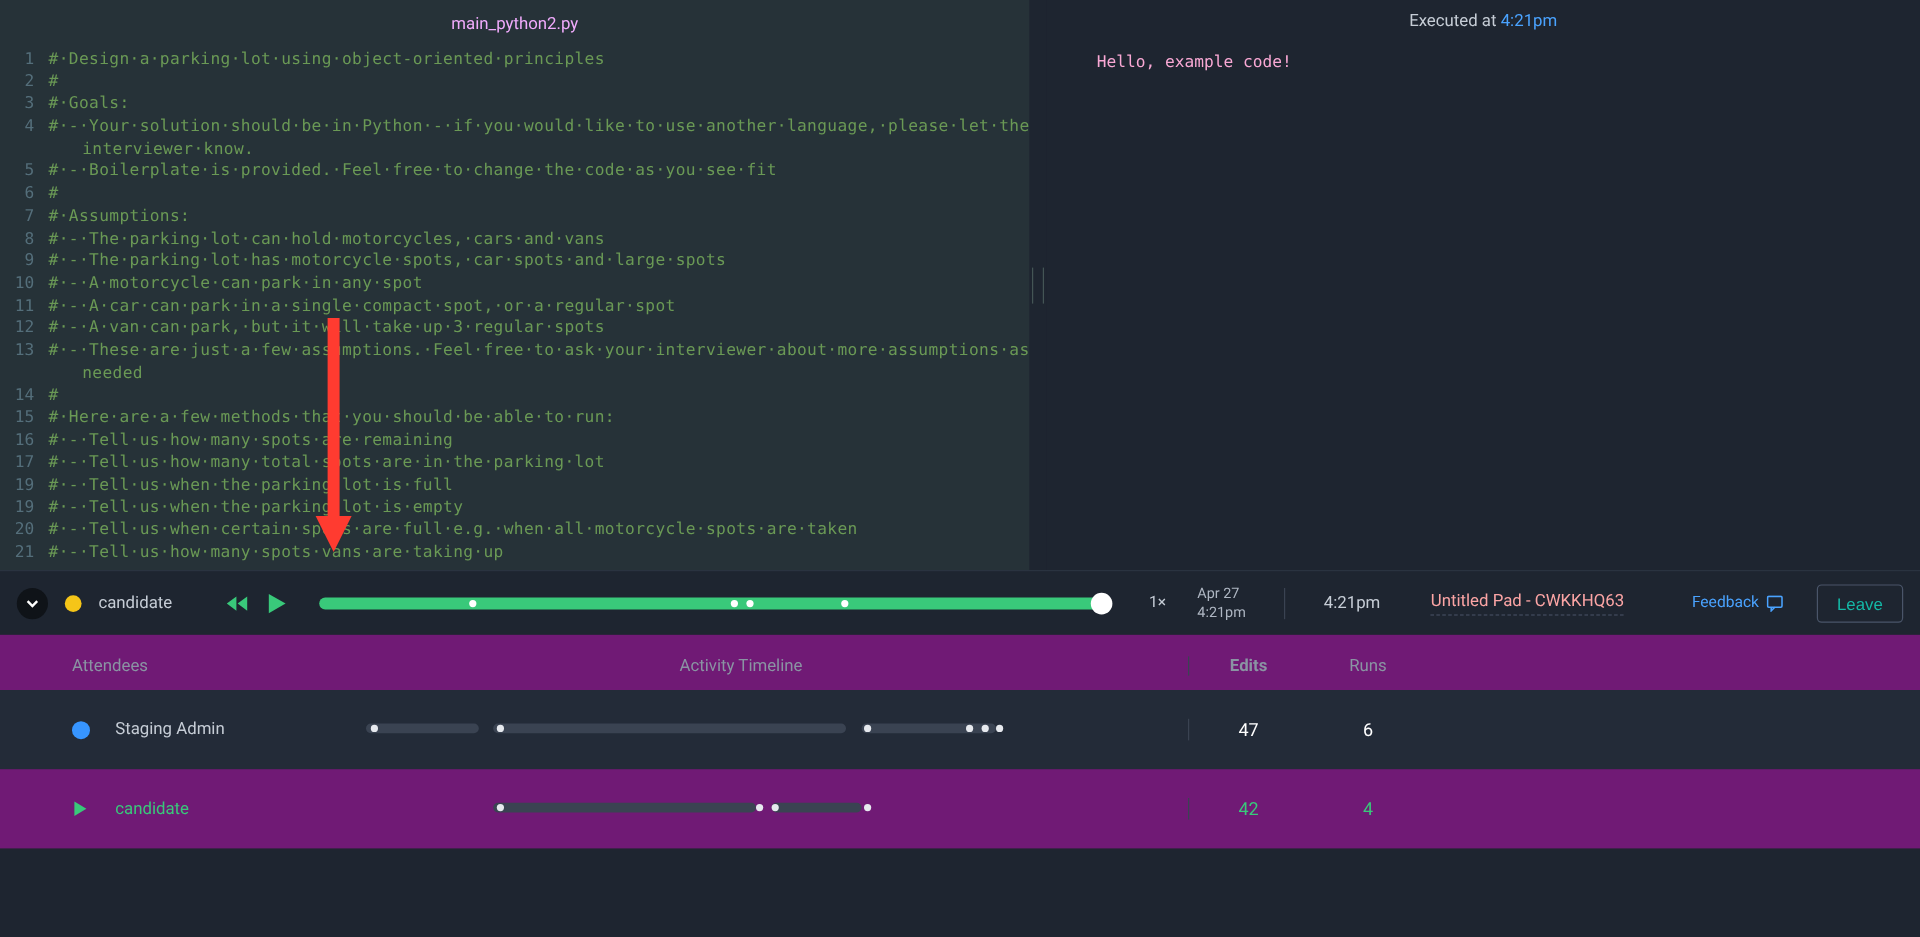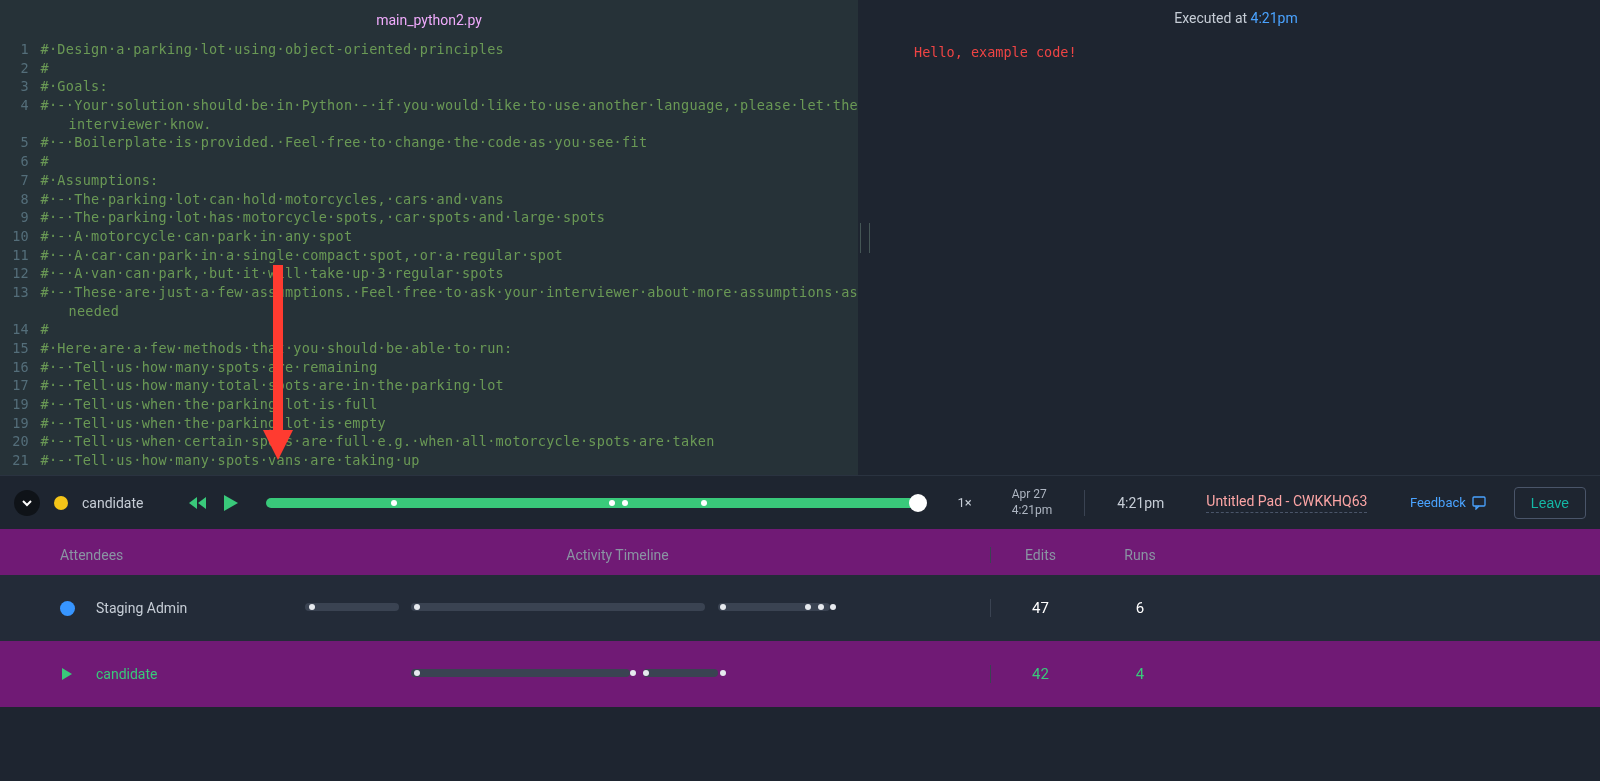--- a/index.html
+++ b/index.html
@@ -37,21 +37,21 @@
   font-size: 14px;
 }
 .output-tabs .tab.active {
   color: #fff;
   border-bottom: 2px solid #fff;
 }
 .exec-line { text-align: center; color: #c6cdd6; margin-bottom: 16px; font-size: 14px; }
 .exec-line .time { color: #4aa3ff; }
 .mono-out { font-family: "Menlo","Consolas",monospace; font-size: 13.5px; line-height: 1.6; padding-left: 18px; }
 .mono-out .bold { color: #fff; font-weight: bold; }
-.mono-out .plain { color: #ef4444; }
+.mono-out .plain { color: #f9a8d4; }
 
 .playbar {
   height: 54px;
   background: #1e2530;
   display: flex;
   align-items: center;
   padding: 0 14px;
   gap: 14px;
   border-top: 1px solid #2a3340;
 }
@@ -62,35 +62,35 @@
 }
 .dot-yellow { width: 14px; height: 14px; border-radius: 50%; background: #f5c518; }
 .cand-label { color: #c6cdd6; font-size: 14px; margin-right: 30px; }
 .play-controls { display: flex; gap: 10px; align-items: center; }
 .ctl-btn { width: 22px; height: 22px; cursor: pointer; display: flex; align-items: center; justify-content: center; }
 .progress-wrap { flex: 1; display: flex; align-items: center; position: relative; max-width: 660px; margin: 0 10px; }
 .progress-track { height: 10px; background: #39c97a; border-radius: 5px; width: 100%; position: relative; }
 .prog-dot { position: absolute; width: 6px; height: 6px; border-radius: 50%; background: #fff; top: 2px; }
 .prog-head { position: absolute; right: -1px; top: -4px; width: 18px; height: 18px; border-radius: 50%; background: #fff; }
 .speed { color: #c6cdd6; margin-left: 8px; font-size: 13px; }
-.time-col { display: flex; flex-direction: column; font-size: 12px; color: #aeb6c2; line-height: 1.3; margin-left: 26px; }
+.time-col { display: flex; flex-direction: column; font-size: 12px; color: #aeb6c2; line-height: 1.3; margin-left: 12px; }
 .vline { width: 1px; height: 26px; background: #3a4352; margin: 0 18px; }
 .time-end { font-size: 14px; color: #c6cdd6; margin-right: 28px;}
 .pad-title { color: #fca5a5; font-size: 14px; border-bottom: 1px dashed #4a5569; padding-bottom: 3px; margin-right: auto; }
 .feedback { color: #4aa3ff; font-size: 13px; display: flex; align-items: center; gap: 6px; cursor: pointer; margin-right: 14px; }
 .leave-btn {
   background: transparent; border: 1px solid #4a5569; color: #14b8a6;
   padding: 7px 16px; border-radius: 4px; cursor: pointer; font-size: 14px;
 }
 
 .bottom-area { background: #701a75; padding: 18px 0 0 0; }
 .table-header { display: flex; padding: 0 0 12px 60px; color: #8a94a3; font-size: 14px; }
 .th-attendees { width: 245px; }
 .th-activity { flex: 1; text-align: center; }
-.th-edits { width: 100px; text-align: center; }
+.th-edits { width: 100px; text-align: center; font-weight: bold; }
 .th-runs { width: 100px; text-align: center; }
 .table-row { display: flex; align-items: center; padding: 0 0 0 60px; height: 66px; }
 .table-row.row-1 { background: #232b38; }
 .row-icon { width: 36px; display: flex; align-items: center; }
 .dot-blue { width: 15px; height: 15px; border-radius: 50%; background: #3795ff; }
 .row-name { width: 209px; font-size: 14px; }
 .row-name.green { color: #39c97a; }
 .row-timeline { flex: 1; position: relative; height: 10px; }
 .tl-track { position: absolute; height: 8px; background: #3a4352; border-radius: 4px; }
 .tl-dot { position: absolute; width: 6px; height: 6px; border-radius: 50%; background: #e6e9ee; top: 1px; }

